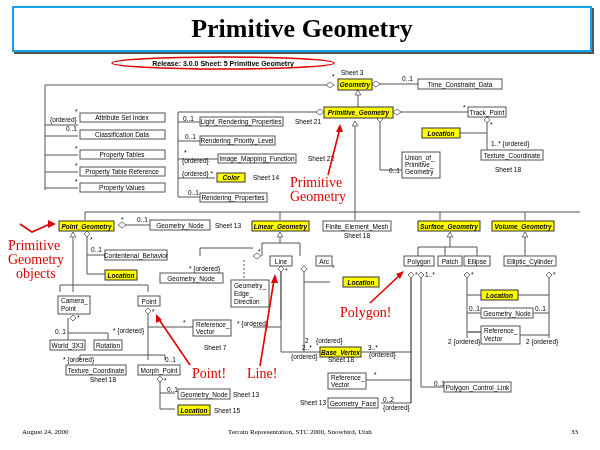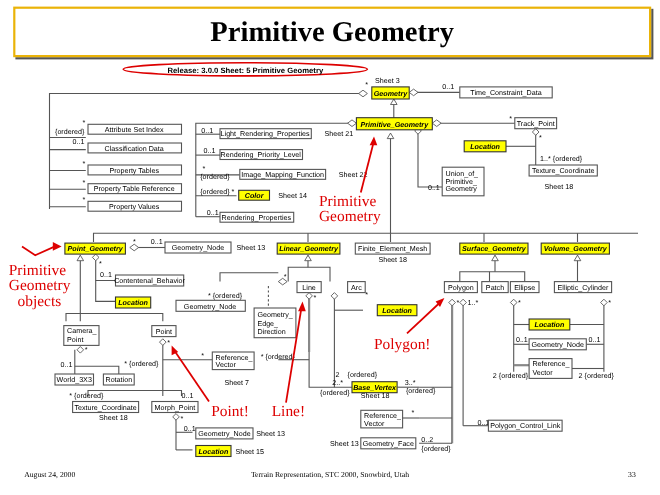--- a/index.html
+++ b/index.html
@@ -1,17 +1,17 @@
 <!DOCTYPE html>
 <html><head>
 <meta charset="utf-8">
 <style>
   html,body{margin:0;padding:0;background:#fff;}
   body{width:600px;height:450px;position:relative;overflow:hidden;font-family:"Liberation Sans",sans-serif;}
-  .titlebox{position:absolute;left:12px;top:6px;width:576px;height:42px;border:2px solid #eab308;box-shadow:2px 2px 0 #555;background:#fff;}
+  .titlebox{position:absolute;left:12px;top:6px;width:576px;height:42px;border:2px solid #0ea5e9;box-shadow:2px 2px 0 #555;background:#fff;}
   .titlebox span{display:block;text-align:center;font-family:"Liberation Serif",serif;font-weight:bold;font-size:26px;line-height:42px;color:#000;}
   svg{position:absolute;left:0;top:0;}
   .box{fill:#fff;stroke:#555;stroke-width:1;}
   .ybox{fill:#ffff00;stroke:#333;stroke-width:1;}
   .t{font-family:"Liberation Sans",sans-serif;font-size:6.5px;fill:#000;}
   .tb{font-family:"Liberation Sans",sans-serif;font-size:6.5px;font-weight:bold;font-style:italic;fill:#000;}
   .ln{stroke:#555;stroke-width:1;fill:none;}
   .lnt{stroke:#888;stroke-width:2;fill:none;}
   .dsh{stroke:#555;stroke-width:1;stroke-dasharray:2 2;fill:none;}
   .dia{fill:#fff;stroke:#555;stroke-width:0.8;}

